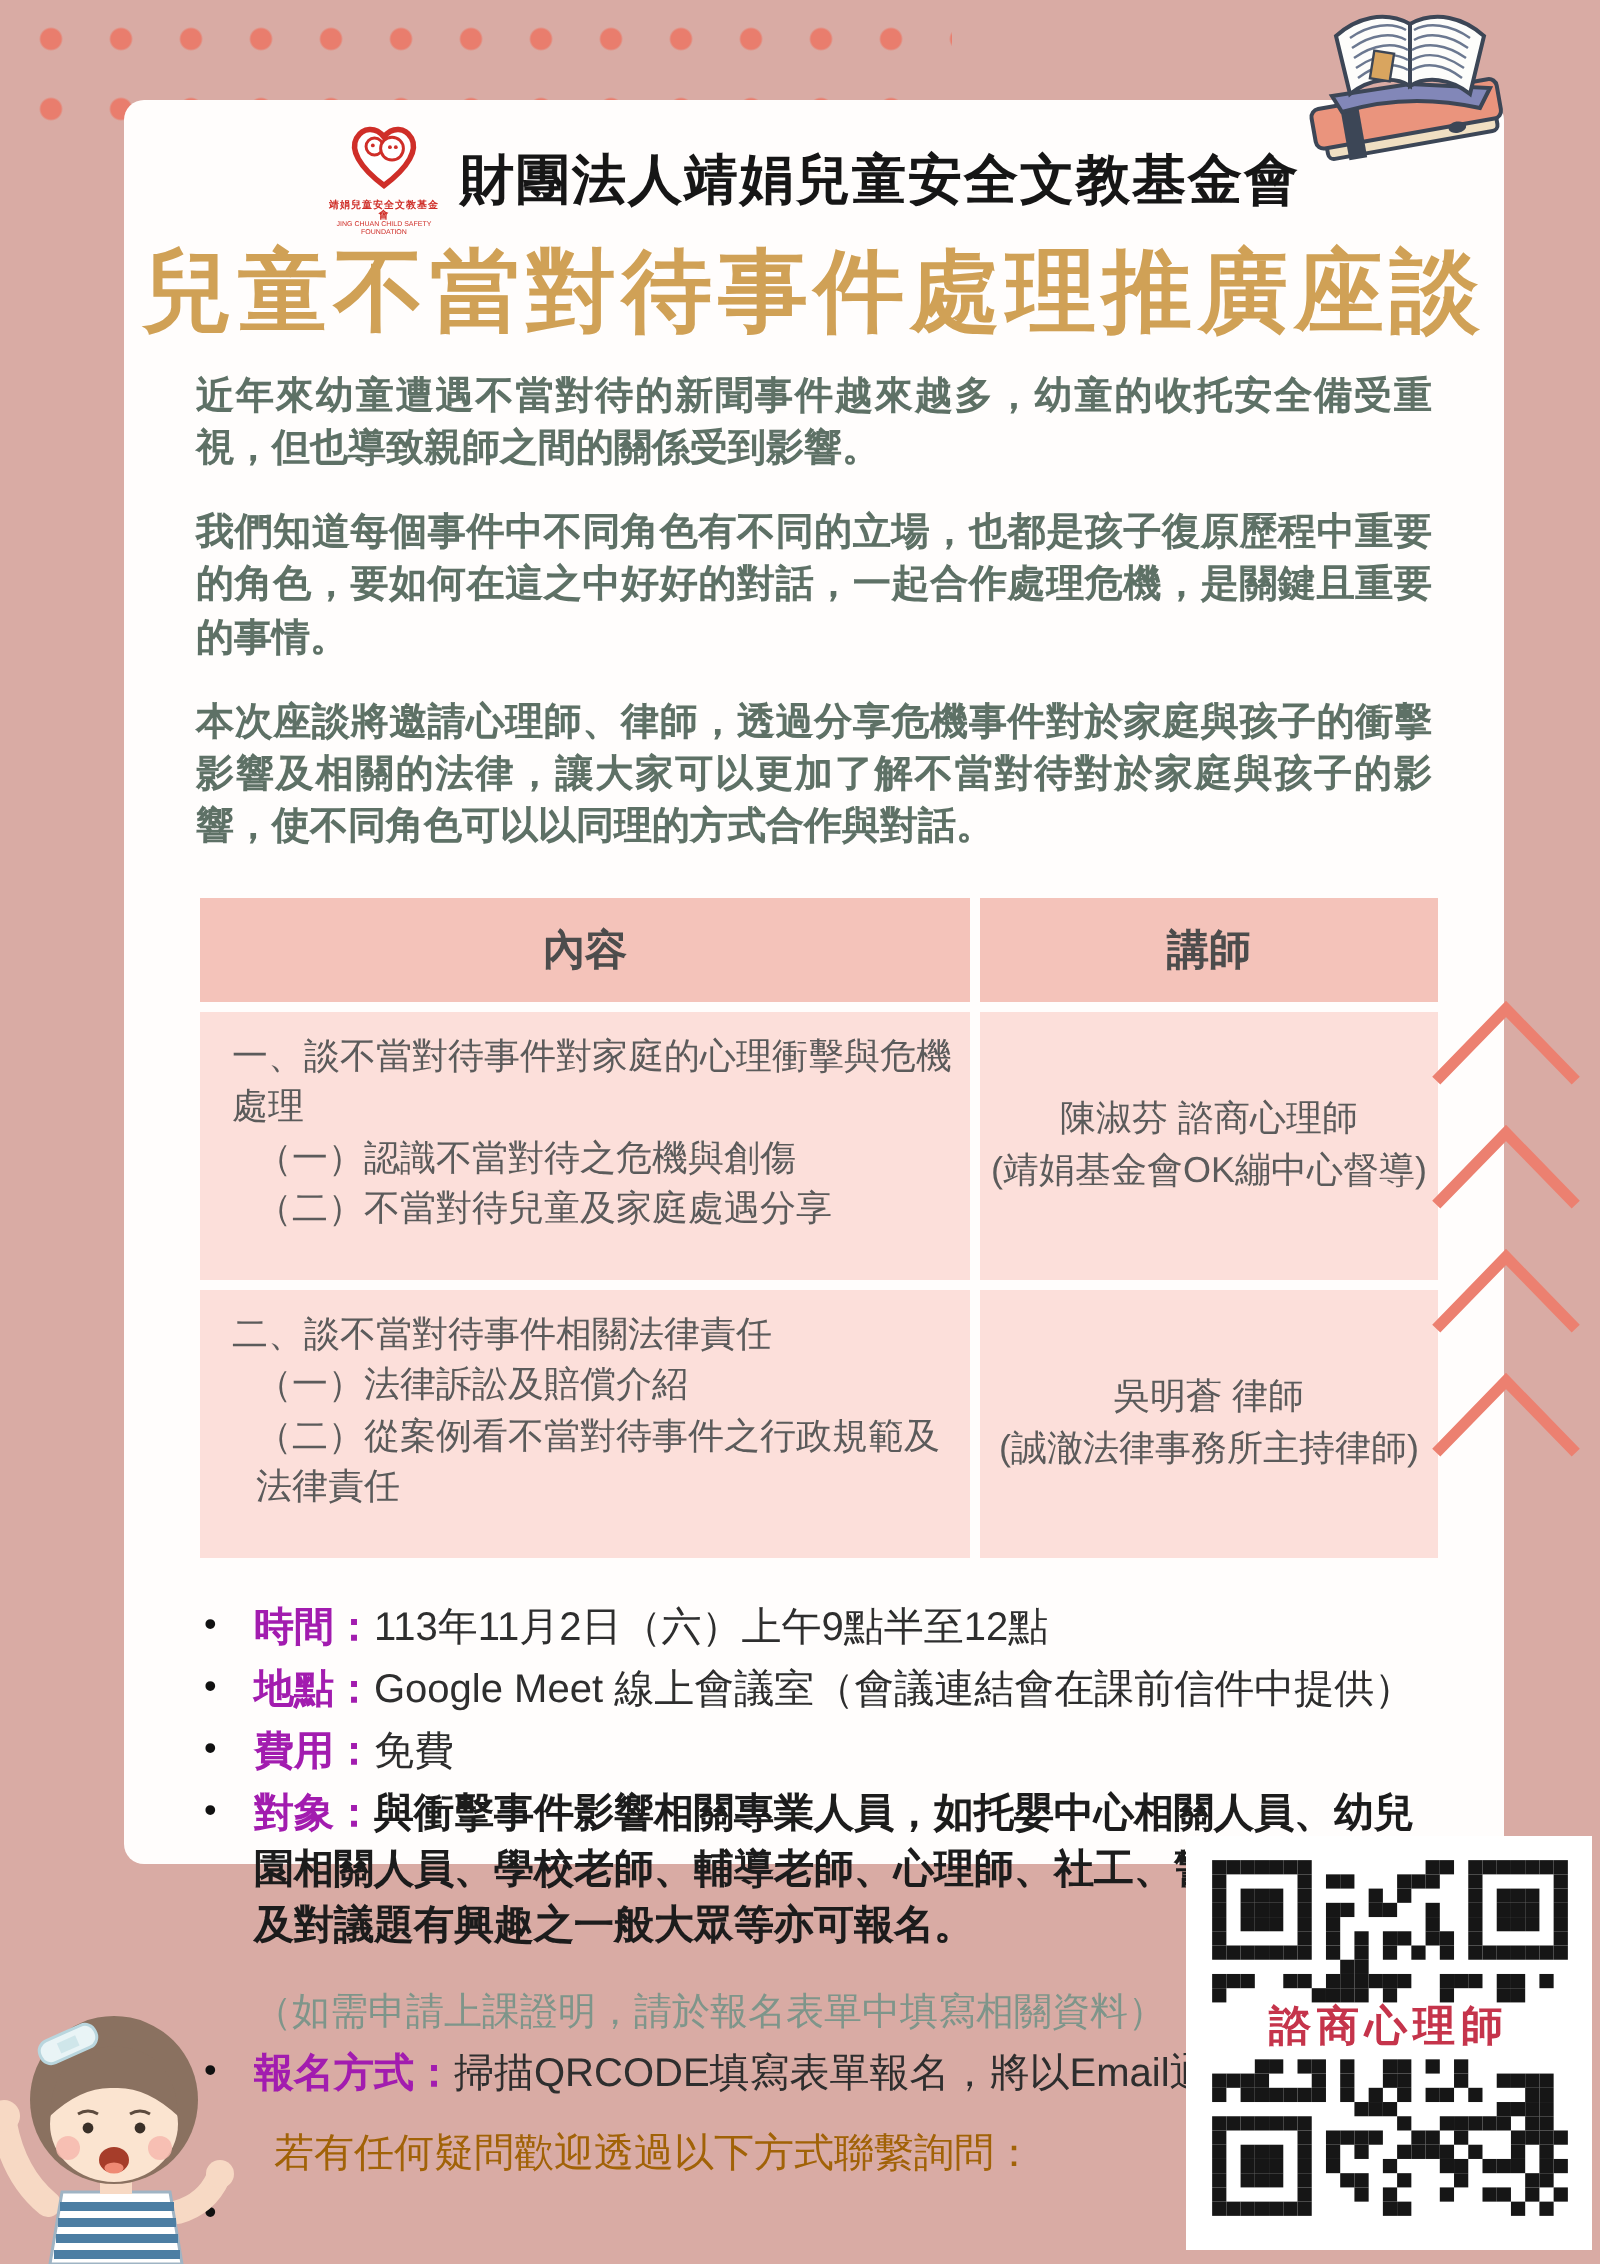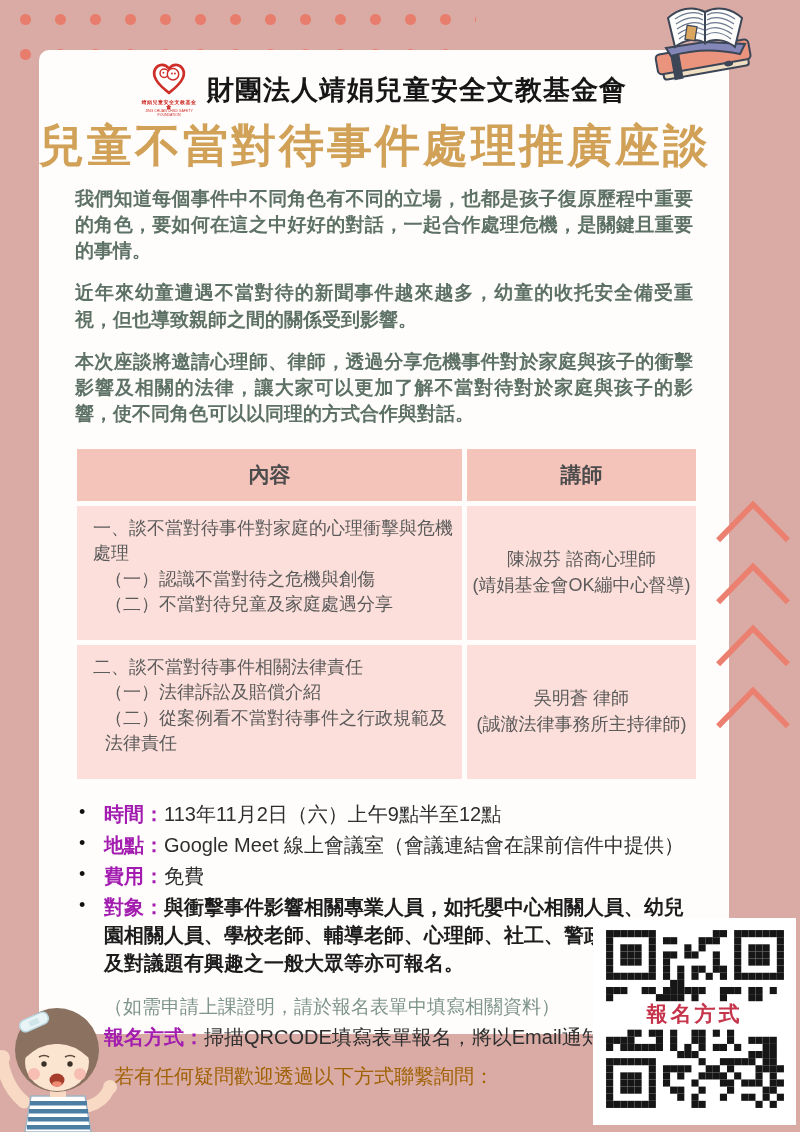--- a/index.html
+++ b/index.html
@@ -4,27 +4,27 @@
 <style>
   html,body{margin:0;padding:0;}
   .page{position:relative;width:800px;height:1132px;background:#d9aba4;overflow:hidden;
         font-family:"Liberation Sans","DejaVu Sans",sans-serif;}
   
   .dots{position:absolute;background-image:radial-gradient(circle,#e97d6d 5px,rgba(0,0,0,0) 6px);
         background-size:35px 35px;pointer-events:none;}
   .dots-a{left:8px;top:2px;width:468px;height:66px;}
   .dots-b{left:60px;top:72px;width:128px;height:30px;background-size:32px 30px;}
   
-  .card{position:absolute;left:39px;top:50px;width:690px;height:984px;background:#fffdfc;border-radius:10px;}
+  .card{position:absolute;left:62px;top:50px;width:690px;height:882px;background:#fffdfc;border-radius:10px;}
   .org-row{display:flex;justify-content:center;align-items:flex-start;gap:10px;margin-top:10px;height:60px;}
   .logo{width:56px;text-align:center;line-height:1.05;flex:0 0 auto;}
   .logo-line1{font-size:5px;font-weight:bold;color:#cf2e28;letter-spacing:.5px;}
   .logo-line2{font-size:3.5px;color:#cf2e28;}
   .org-name{font-size:27px;font-weight:800;color:#161616;letter-spacing:1px;margin-top:12px;}
-  .title{margin:0;text-align:left;font-size:45px;font-weight:800;color:#d0a156;letter-spacing:3px;line-height:1.15;}
+  .title{margin:0;text-align:center;font-size:45px;font-weight:800;color:#d0a156;letter-spacing:3px;line-height:1.15;}
   .intro{padding:14px 36px 0 36px;}
   .intro p{margin:0 0 16px 0;font-size:19px;font-weight:700;color:#5e7166;line-height:1.38;text-align:justify;}
   
   .agenda{margin:2px 33px 0 33px;border-collapse:separate;border-spacing:5px;width:624px;table-layout:fixed;}
   .agenda th{background:#f4c3ba;color:#4c4c4c;font-size:21px;font-weight:800;height:50px;}
   .agenda td{background:#fcdfda;color:#5b5b5b;font-size:18px;line-height:1.42;vertical-align:middle;}
   .agenda td.c-content{padding:10px 8px 22px 16px;}
   .agenda td.c-speaker{text-align:center;padding:22px 4px;}
   .agenda .subline{padding-left:12px;}
   
@@ -71,22 +71,22 @@
         </svg>
         <div class="logo-line1">靖娟兒童安全文教基金會</div>
         <div class="logo-line2">JING CHUAN CHILD SAFETY FOUNDATION</div>
       </div>
       <div class="org-name">財團法人靖娟兒童安全文教基金會</div>
     </div>
 
     <h1 class="title">兒童不當對待事件處理推廣座談</h1>
 
     <div class="intro">
+        <p>近年來幼童遭遇不當對待的新聞事件越來越多，幼童的收托安全備受重視，但也導致親師之間的關係受到影響。</p>
         <p>我們知道每個事件中不同角色有不同的立場，也都是孩子復原歷程中重要的角色，要如何在這之中好好的對話，一起合作處理危機，是關鍵且重要的事情。</p>
-        <p>近年來幼童遭遇不當對待的新聞事件越來越多，幼童的收托安全備受重視，但也導致親師之間的關係受到影響。</p>
         <p>本次座談將邀請心理師、律師，透過分享危機事件對於家庭與孩子的衝擊影響及相關的法律，讓大家可以更加了解不當對待對於家庭與孩子的影響，使不同角色可以以同理的方式合作與對話。</p>
       </div>
 
     <table class="agenda">
       <colgroup>
           <col style="width:385px">
           <col style="width:229px">
         </colgroup>
       <thead>
           <tr>
@@ -443,21 +443,21 @@
           <rect x="25" y="172" width="7" height="7"></rect>
           <rect x="32" y="172" width="7" height="7"></rect>
           <rect x="39" y="172" width="7" height="7"></rect>
           <rect x="46" y="172" width="7" height="7"></rect>
           <rect x="88" y="172" width="7" height="7"></rect>
           <rect x="95" y="172" width="7" height="7"></rect>
           <rect x="151" y="172" width="7" height="7"></rect>
           <rect x="165" y="172" width="7" height="7"></rect>
         </g>
       </svg>
-    <div class="qr-label">報名方式</div>
+    <div class="qr-label">諮商心理師</div>
   </div>
 
   <svg class="kid" width="132" height="136" viewBox="0 0 132 136">
     <path d="M32 106 Q15 92 10 66" stroke="#f7d9c4" stroke-width="13" fill="none" stroke-linecap="round"></path>
     <circle cx="10" cy="62" r="8" fill="#f7d9c4"></circle>
     <path d="M97 110 Q111 106 117 93" stroke="#f7d9c4" stroke-width="12" fill="none" stroke-linecap="round"></path>
     <circle cx="118" cy="91" r="7" fill="#f7d9c4"></circle>
     <path d="M39 100 L93 100 L99 136 L33 136 Z" fill="#ffffff" stroke="#9fb4c4" stroke-width="1.5"></path>
     <g fill="#4c7ea3">
       <rect x="38" y="105" width="57" height="4.5"></rect>

